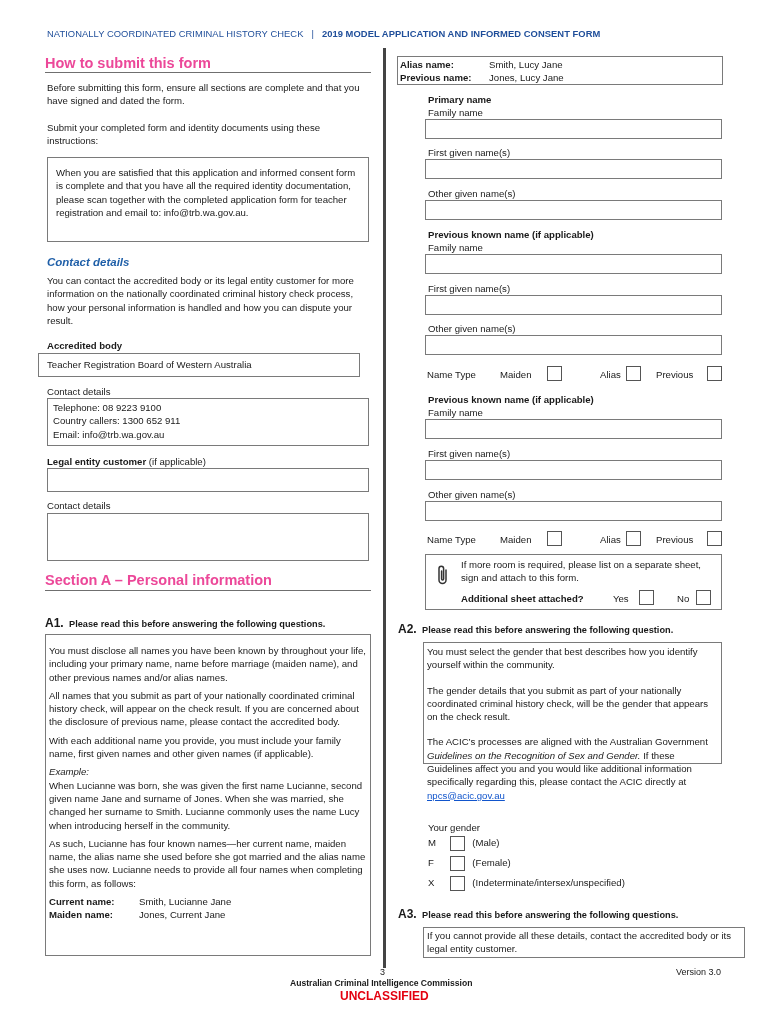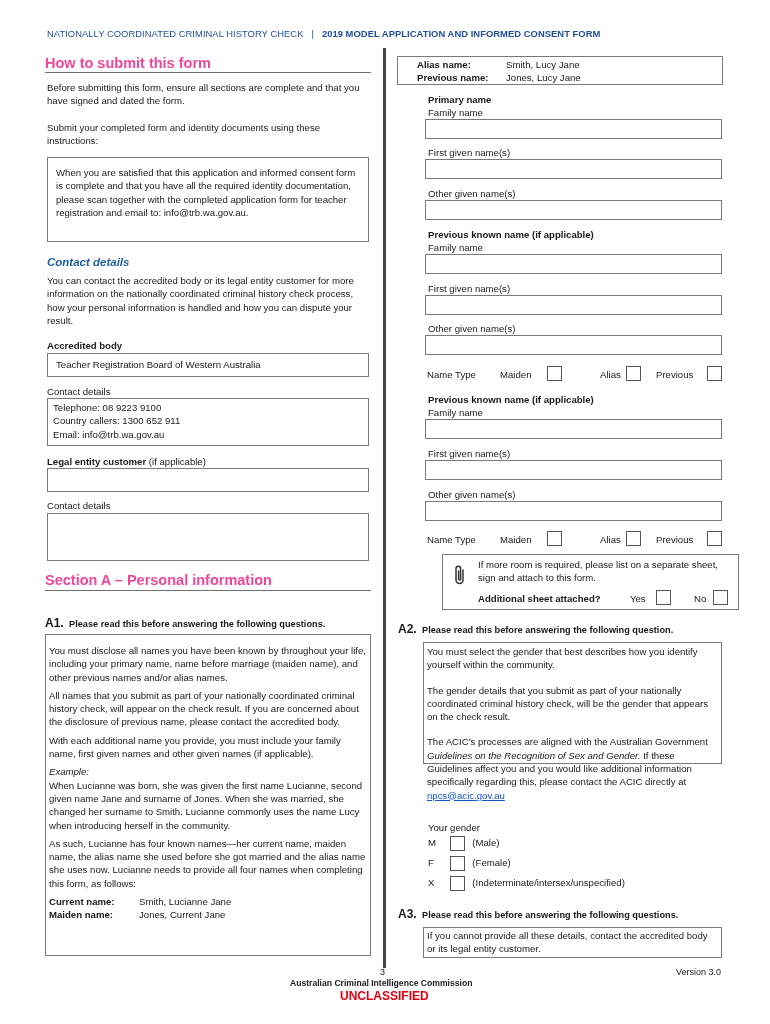--- a/index.html
+++ b/index.html
@@ -38,21 +38,21 @@
 <p class="abs" style="left:47px; top:121px; width:322px;">Submit your completed form and identity documents using these instructions:</p>
 
 <div class="abs box" style="left:47px; top:157px; width:322px; height:85px; padding:8px 8px;">
   <p>When you are satisfied that this application and informed consent form is complete and that you have all the required identity documentation, please scan together with the completed application form for teacher registration and email to: info@trb.wa.gov.au.</p>
 </div>
 
 <div class="abs h2" style="left:47px; top:256px;">Contact details</div>
 <p class="abs" style="left:47px; top:274px; width:322px;">You can contact the accredited body or its legal entity customer for more information on the nationally coordinated criminal history check process, how your personal information is handled and how you can dispute your result.</p>
 
 <div class="abs bold" style="left:47px; top:339px;">Accredited body</div>
-<div class="abs field" style="left:47px; top:353px; width:322px; height:24px; padding:4px 8px;">
+<div class="abs field" style="left:38px; top:353px; width:322px; height:24px; padding:4px 8px;">
   <span>Teacher Registration Board of Western Australia</span>
 </div>
 
 <div class="abs" style="left:47px; top:385px;">Contact details</div>
 <div class="abs field" style="left:47px; top:398px; width:322px; height:48px; padding:2px 5px;">
   <div>Telephone: 08 9223 9100</div>
   <div>Country callers: 1300 652 911</div>
   <div>Email: info@trb.wa.gov.au</div>
 </div>
 
@@ -79,21 +79,21 @@
   <p>When Lucianne was born, she was given the first name Lucianne, second given name Jane and surname of Jones. When she was married, she changed her surname to Smith. Lucianne commonly uses the name Lucy when introducing herself in the community.</p>
   <p style="margin-top:5px;">As such, Lucianne has four known names—her current name, maiden name, the alias name she used before she got married and the alias name she uses now. Lucianne needs to provide all four names when completing this form, as follows:</p>
   <div style="margin-top:5px;">
     <span class="bold" style="display:inline-block; width:90px;">Current name:</span><span>Smith, Lucianne Jane</span>
   </div>
   <div>
     <span class="bold" style="display:inline-block; width:90px;">Maiden name:</span><span>Jones, Current Jane</span>
   </div>
 </div>
 
-<div class="abs box" style="left:397px; top:56px; width:326px; height:29px; padding:1px 19px;">
+<div class="abs box" style="left:397px; top:56px; width:326px; height:29px; padding:1px 2px;">
   <div>
     <span class="bold" style="display:inline-block; width:89px;">Alias name:</span><span>Smith, Lucy Jane</span>
   </div>
   <div>
     <span class="bold" style="display:inline-block; width:89px;">Previous name:</span><span>Jones, Lucy Jane</span>
   </div>
 </div>
 
 <div class="abs bold" style="left:428px; top:93px;">Primary name</div>
 <div class="abs" style="left:428px; top:106px;">Family name</div>
@@ -128,21 +128,21 @@
 <div class="abs field" style="left:425px; top:501px; width:297px; height:20px;"></div>
 
 <div class="abs" style="left:427px; top:533px;">Name Type</div>
 <div class="abs" style="left:500px; top:533px;">Maiden</div>
 <div class="abs cb" style="left:547px; top:531px;"></div>
 <div class="abs" style="left:600px; top:533px;">Alias</div>
 <div class="abs cb" style="left:626px; top:531px;"></div>
 <div class="abs" style="left:656px; top:533px;">Previous</div>
 <div class="abs cb" style="left:707px; top:531px;"></div>
 
-<div class="abs box" style="left:442px; top:554px; width:297px; height:56px;">
+<div class="abs box" style="left:425px; top:554px; width:297px; height:56px;">
   <svg class="abs" style="left:10px; top:9px;" width="14" height="22" viewBox="0 0 14 22">
     <path d="M10 6 V16 A3.5 3.5 0 0 1 3 16 V4.5 A2.3 2.3 0 0 1 7.6 4.5 V15 A1 1 0 0 1 5.6 15 V7" fill="none" stroke="#333" stroke-width="1.5" stroke-linecap="round"></path>
   </svg>
   <p class="abs" style="left:35px; top:3px; width:255px;">If more room is required, please list on a separate sheet, sign and attach to this form.</p>
   <div class="abs bold" style="left:35px; top:37px;">Additional sheet attached?</div>
   <div class="abs" style="left:187px; top:37px;">Yes</div>
   <div class="abs cb" style="left:213px; top:35px;"></div>
   <div class="abs" style="left:251px; top:37px;">No</div>
   <div class="abs cb" style="left:270px; top:35px;"></div>
 </div>
@@ -172,20 +172,20 @@
 <div class="abs" style="left:428px; top:876px;">
   <span style="display:inline-block; width:19px;">X</span>
   <span class="cb" style="vertical-align:middle;"></span>
   <span style="margin-left:5px;">(Indeterminate/intersex/unspecified)</span>
 </div>
 
 <div class="abs" style="left:398px; top:908px; white-space:nowrap;">
   <span class="qnum">A3.</span>&nbsp;
   <span class="qtxt">Please read this before answering the following questions.</span>
 </div>
-<div class="abs box" style="left:423px; top:927px; width:299px; height:31px; padding:1px 3px;">
+<div class="abs box" style="left:423px; top:927px; width:322px; height:31px; padding:1px 3px;">
   <p>If you cannot provide all these details, contact the accredited body or its legal entity customer.</p>
 </div>
 
 <div class="abs" style="left:380px; top:966px; font-size:9px;">3</div>
 <div class="abs bold" style="left:290px; top:977px; font-size:8.6px;">Australian Criminal Intelligence Commission</div>
 <div class="abs bold" style="left:340px; top:990px; font-size:12px; color:#e3000f;">UNCLASSIFIED</div>
 <div class="abs" style="left:676px; top:966px; font-size:9px;">Version 3.0</div>
 
 </body></html>

